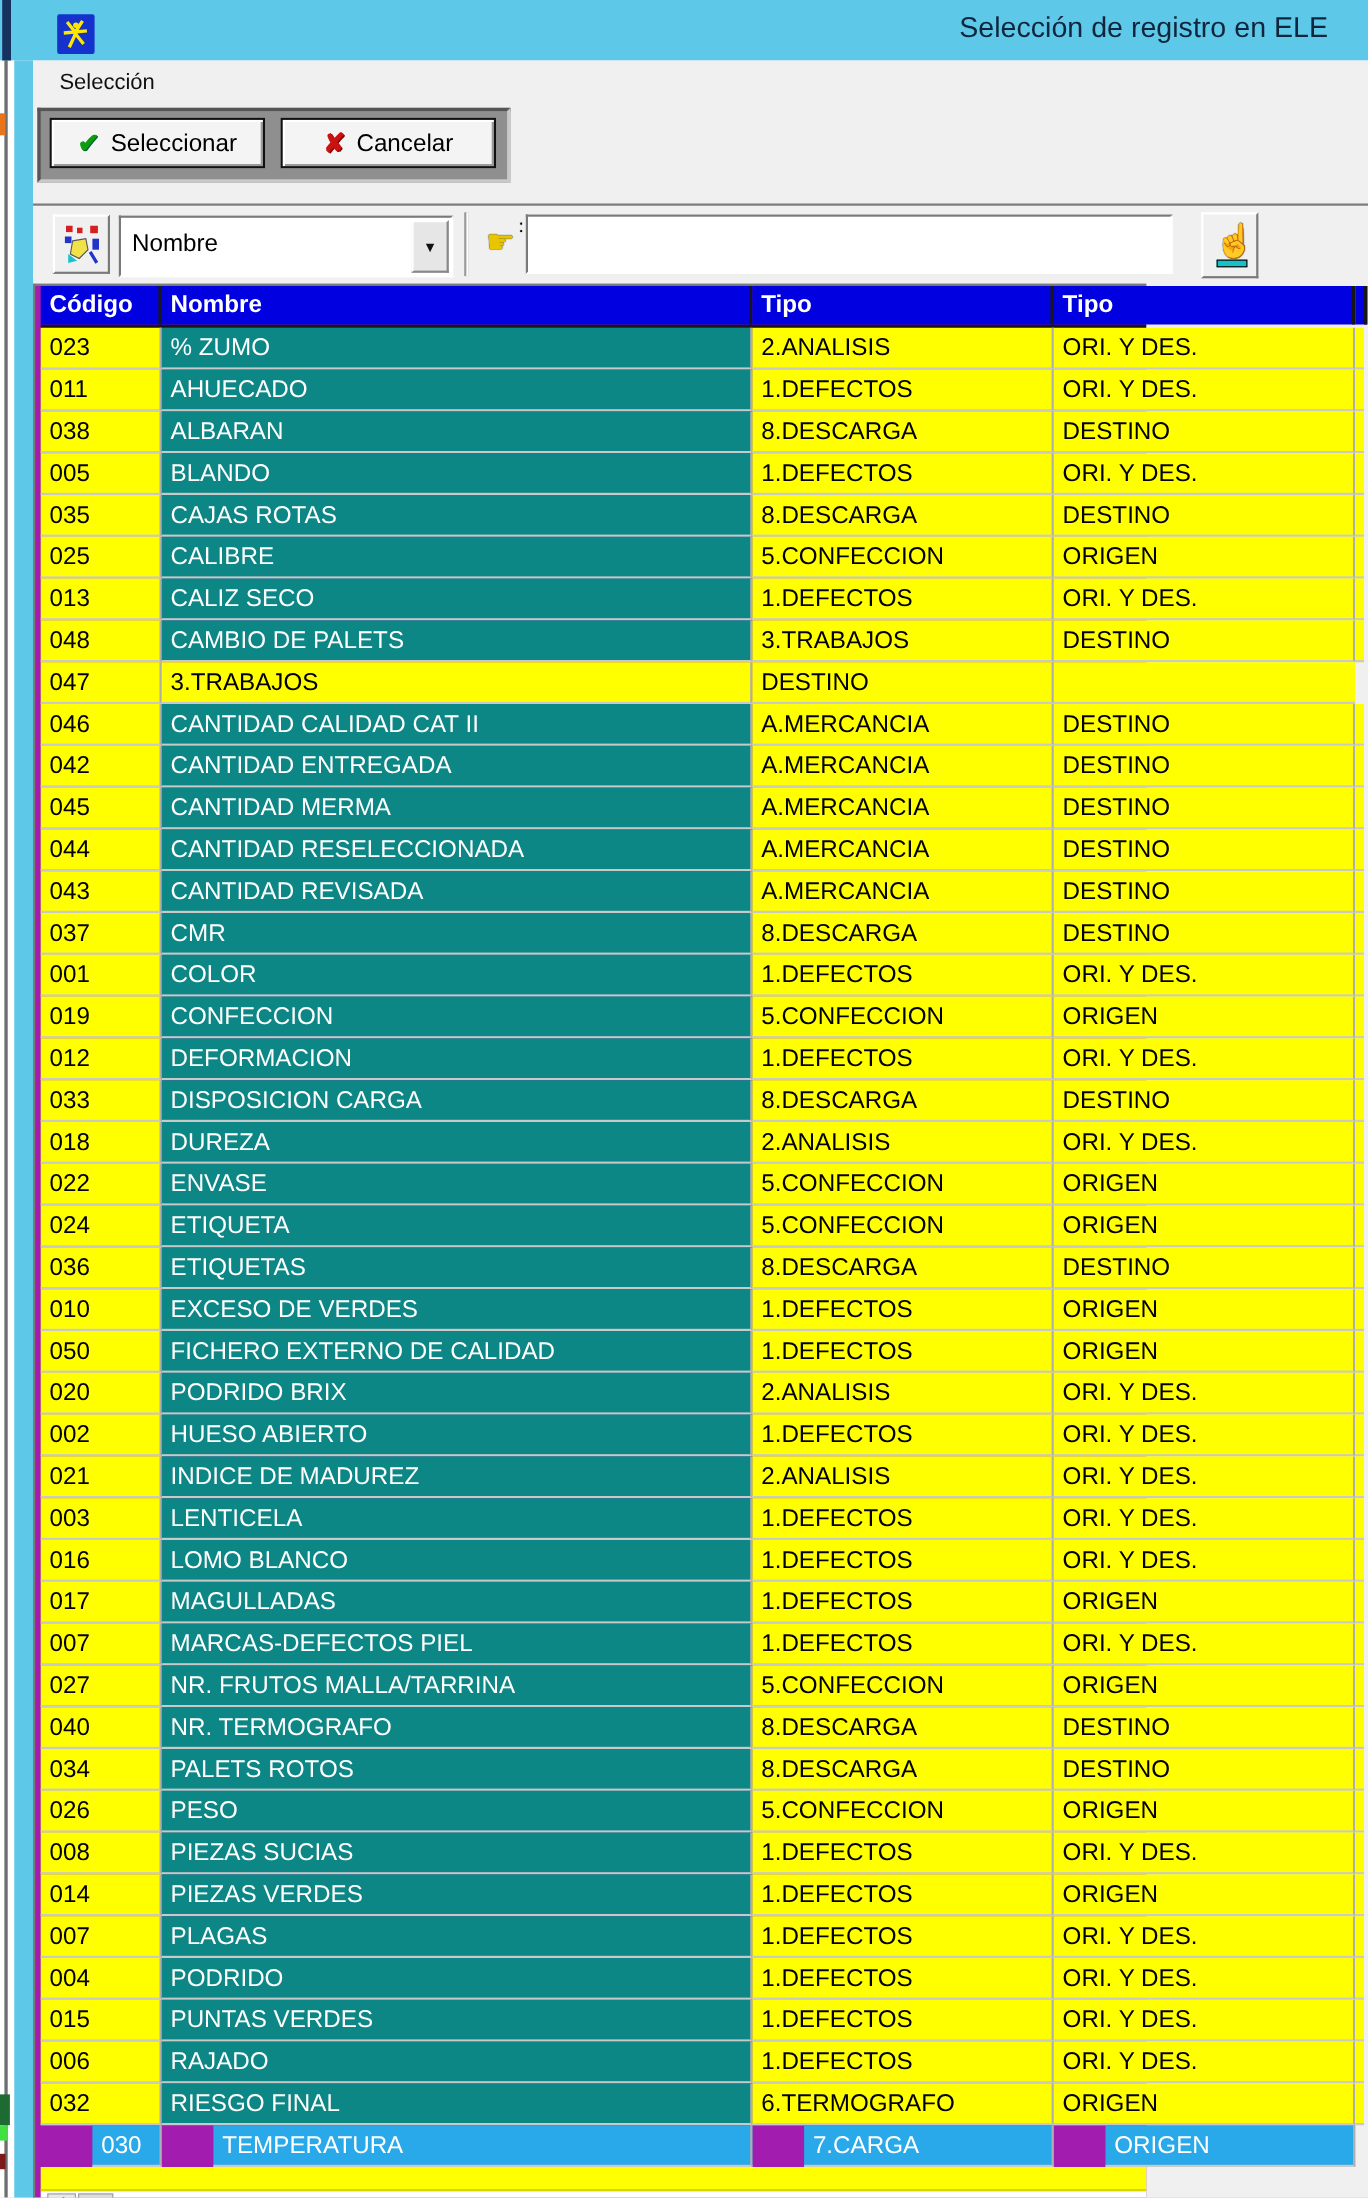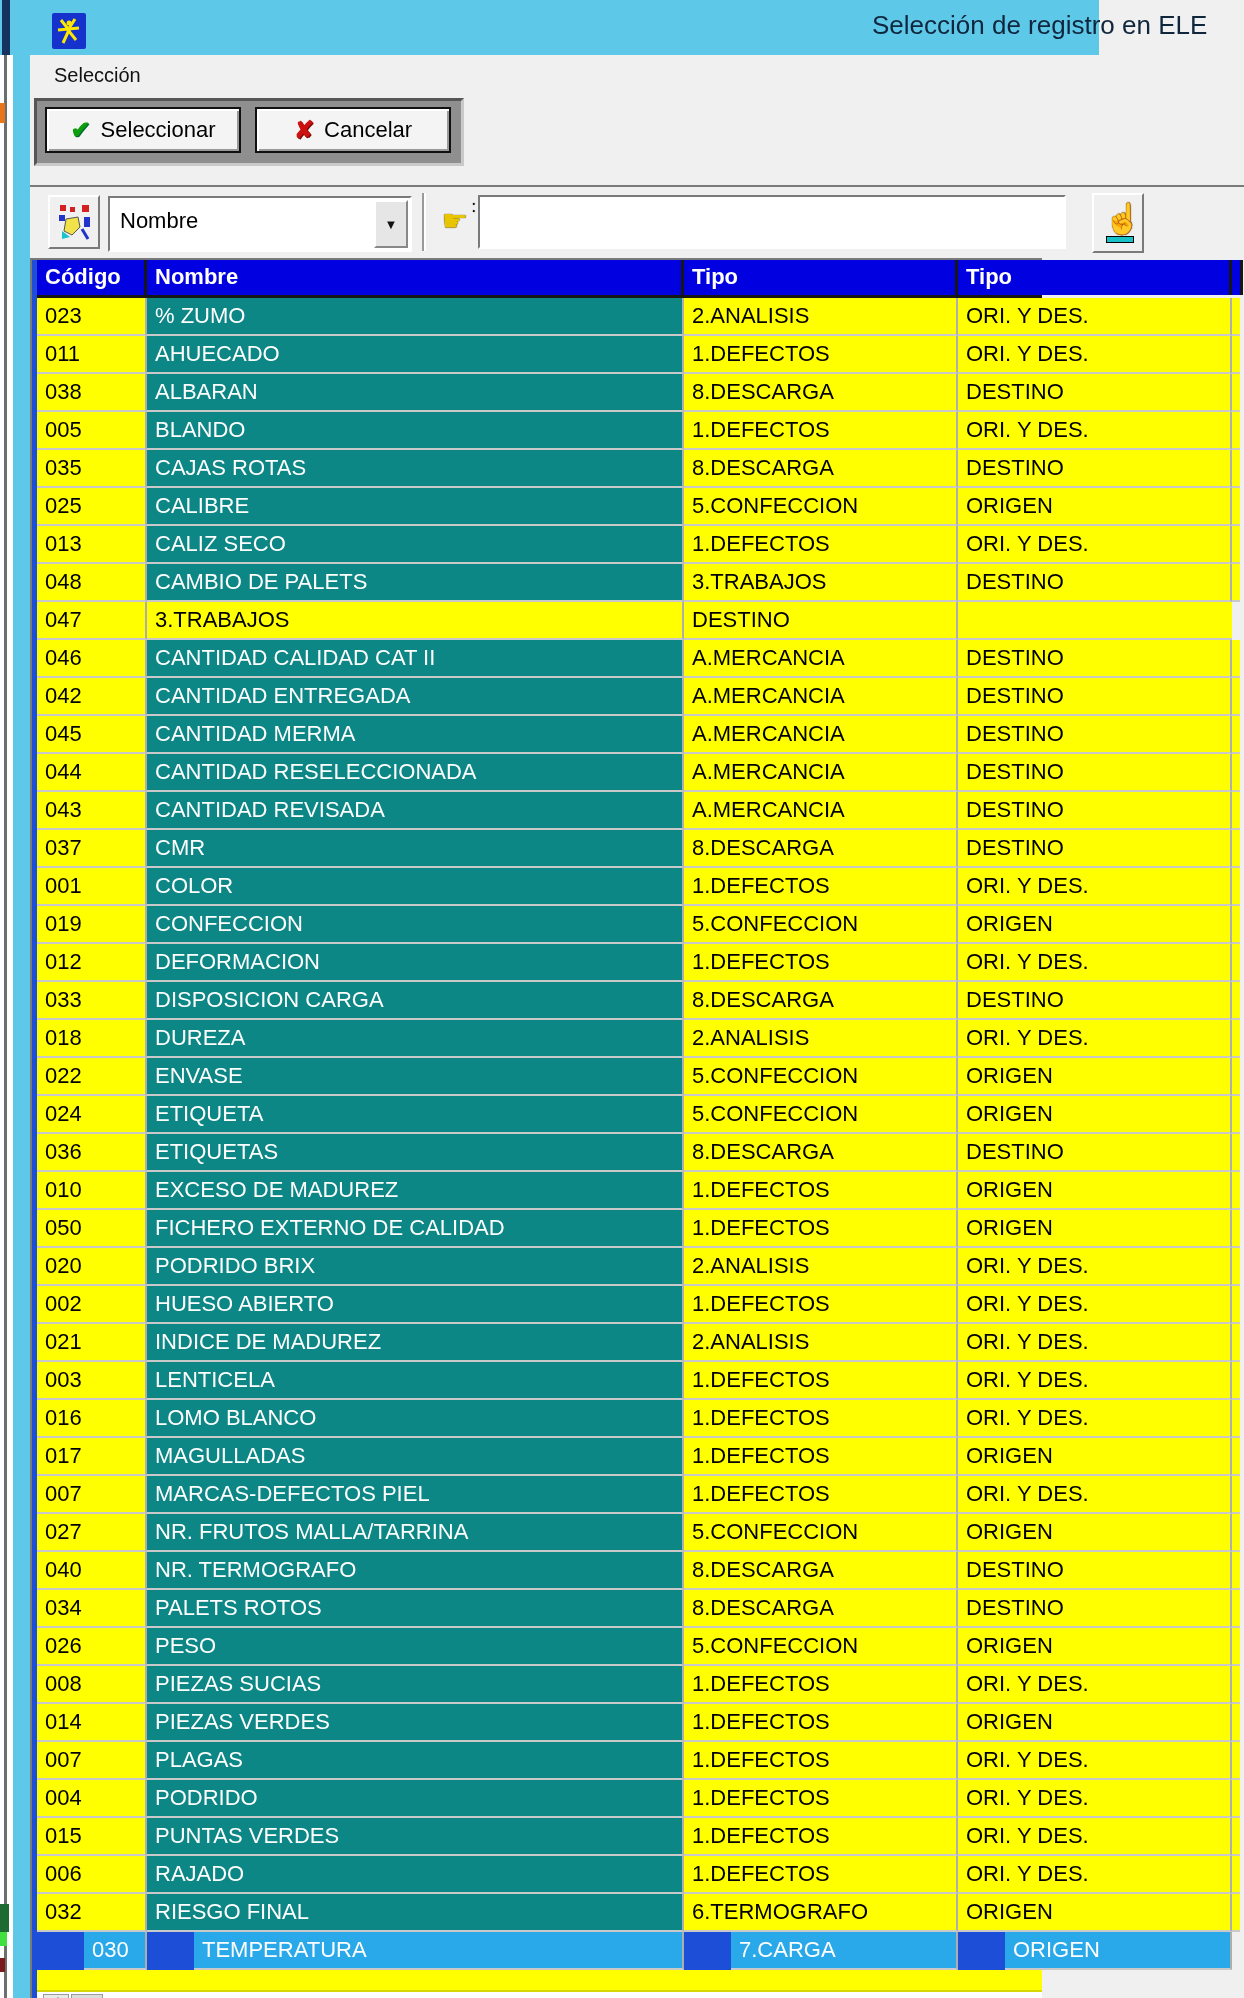--- a/index.html
+++ b/index.html
@@ -2,21 +2,21 @@
 <html style="--c-titlebar: #5EC8E9; --c-header: #0000E0; --c-yellow: #FFFF00; --c-teal: #0D8686; --c-selected: #2AA9EA;"><head>
 <meta charset="utf-8">
 <style>
   html,body{margin:0;padding:0;background:#d8d8d8;}
   #app{
     position:relative;width:1244px;height:1998px;overflow:hidden;
     font-family:"Liberation Sans", sans-serif;
     background:#F0F0F0;
   }
   
-  .titlebar{position:absolute;left:0;top:0;width:1099px;height:55px;background:var(--c-titlebar);}
+  .titlebar{position:absolute;left:0;top:0;width:1244px;height:55px;background:var(--c-titlebar);}
   .app-icon{position:absolute;left:52px;top:13px;width:34px;height:36px;background:#1533cc;border-radius:2px;}
   .app-icon svg{position:absolute;left:3px;top:3px;}
   .title-text{position:absolute;left:872px;top:10px;width:380px;height:40px;
     font-size:26px;color:#10263c;white-space:nowrap;overflow:hidden;}
   
   .strip-white{position:absolute;left:0;top:55px;width:13px;height:1943px;background:#ffffff;}
   .strip-line{position:absolute;left:4px;top:55px;width:3px;height:1943px;background:#6e6e6e;}
   .strip-blue{position:absolute;left:13px;top:55px;width:17px;height:1943px;background:var(--c-titlebar);}
   .tick{position:absolute;}
   .tick-navy{left:2px;top:0;width:8px;height:55px;background:#16325f;}
@@ -55,21 +55,21 @@
     color:#e8c500;font-size:30px;line-height:44px;text-align:center;
     text-shadow:0 0 1px #000;}
   .goto-icon .dots{position:absolute;right:0px;top:2px;font-size:16px;color:#000;letter-spacing:0;line-height:12px;}
   .search-input{position:absolute;left:448px;top:8px;width:588px;height:54px;background:#fff;
     border:2px solid #7a7a7a;border-right-color:#fff;border-bottom-color:#fff;
     font-size:22px;padding:0 8px;box-sizing:border-box;font-family:"Liberation Sans",sans-serif;}
   .btn-hand{left:1062px;top:6px;width:52px;height:60px;}
   .hand-glyph{position:absolute;left:10px;top:6px;font-size:30px;color:#e8d000;text-shadow:0 0 1px #000;}
   .hand-cuff{position:absolute;left:12px;bottom:8px;width:26px;height:5px;background:#18c0c8;border:1px solid #000;}
   
-  .grid{position:absolute;left:30px;top:258px;width:1012px;height:1740px;background:#1d4ed8;
+  .grid{position:absolute;left:30px;top:258px;width:1012px;height:1740px;background:#a21caf;
     border-top:2px solid #7a7a7a;border-left:2px solid #7a7a7a;padding-left:5px;box-sizing:border-box;}
   .grid-header{display:grid;grid-template-columns:110px 537px 274px 274px 1fr;height:35px;
     border-bottom:3px solid #161616;}
   .grid-header .hcell{background:var(--c-header);color:#fff;font-weight:bold;font-size:22px;
     line-height:33px;padding-left:8px;border-right:3px solid #161616;overflow:hidden;white-space:nowrap;}
   .rows{}
   .row{display:grid;grid-template-columns:110px 537px 274px 274px 1fr;height:38px;}
   .cell{height:36px;line-height:36px;font-size:22px;padding-left:8px;overflow:hidden;white-space:nowrap;
     border-right:2px solid #aeaeae;border-bottom:2px solid #c9c9c9;}
   .cell-code{background:var(--c-yellow);color:#000;}
@@ -329,21 +329,21 @@
         </div>
         <div class="row">
           <div class="cell cell-code">036</div>
           <div class="cell cell-name">ETIQUETAS</div>
           <div class="cell cell-type">8.DESCARGA</div>
           <div class="cell cell-type">DESTINO</div>
           <div class="cell cell-last"></div>
         </div>
         <div class="row">
           <div class="cell cell-code">010</div>
-          <div class="cell cell-name">EXCESO DE MADUREZ</div>
+          <div class="cell cell-name">EXCESO DE VERDES</div>
           <div class="cell cell-type">1.DEFECTOS</div>
           <div class="cell cell-type">ORIGEN</div>
           <div class="cell cell-last"></div>
         </div>
         <div class="row">
           <div class="cell cell-code">050</div>
           <div class="cell cell-name">FICHERO EXTERNO DE CALIDAD</div>
           <div class="cell cell-type">1.DEFECTOS</div>
           <div class="cell cell-type">ORIGEN</div>
           <div class="cell cell-last"></div>

